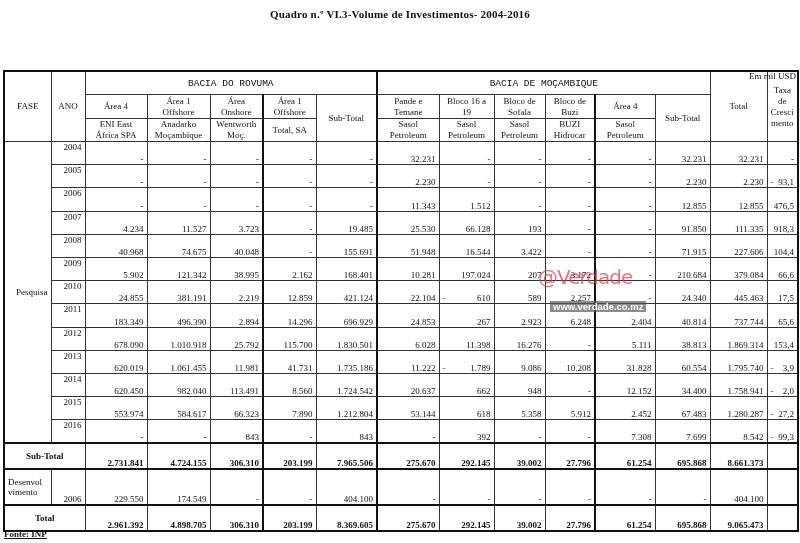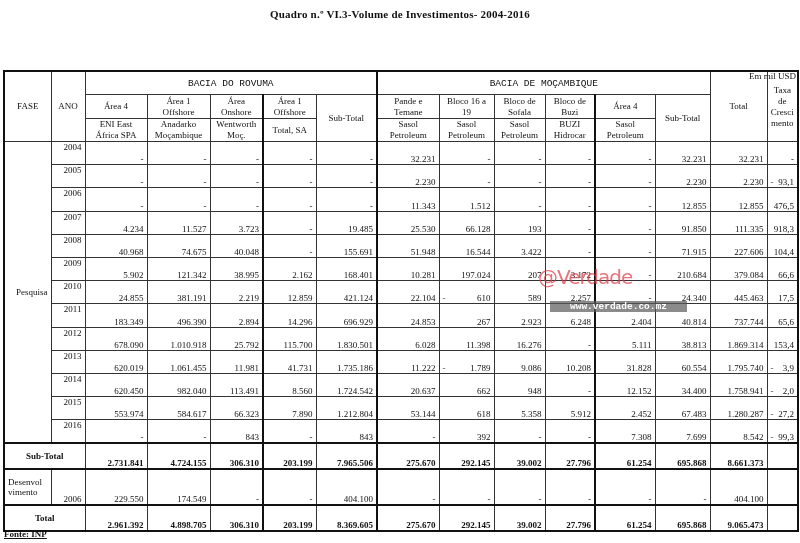--- a/index.html
+++ b/index.html
@@ -25,22 +25,22 @@
   td.lbl { text-align: center; font-weight: bold; }
   .thick-l { border-left: 2px solid #111 !important; }
   .thick-t td { border-top: 2px solid #111 !important; }
   .neg { float: left; color: #444; }
   .source { position: absolute; top: 529px; left: 4px; font-size: 9px; font-weight: bold;
             text-decoration: underline; }
   .wm { position: absolute; left: 538px; top: 265px; width: 150px; height: 58px; pointer-events: none; }
   .wm .big { position: absolute; left: 0; top: 0; font-family: "DejaVu Sans", sans-serif;
              font-weight: normal; font-size: 20px; color: rgba(220,60,70,0.72); letter-spacing: -1px; }
   .wm .url { position: absolute; left: 12px; top: 36px; background: rgba(90,90,90,0.7);
-             color: #fff; font-family: Liberation Mono, monospace; font-weight: bold; font-size: 9.5px;
-             padding: 0 20px; }
+             color: #fff; font-family: Liberation Sans, sans-serif; font-weight: bold; font-size: 9.5px;
+             padding: 0 3px; }
 </style>
 </head>
 <body>
 
 <div class="title">Quadro n.º VI.3-Volume de Investimentos- 2004-2016</div>
 <div class="unit">Em mil USD</div>
 
 <table class="grid">
   <colgroup>
     <col style="width:47px">

